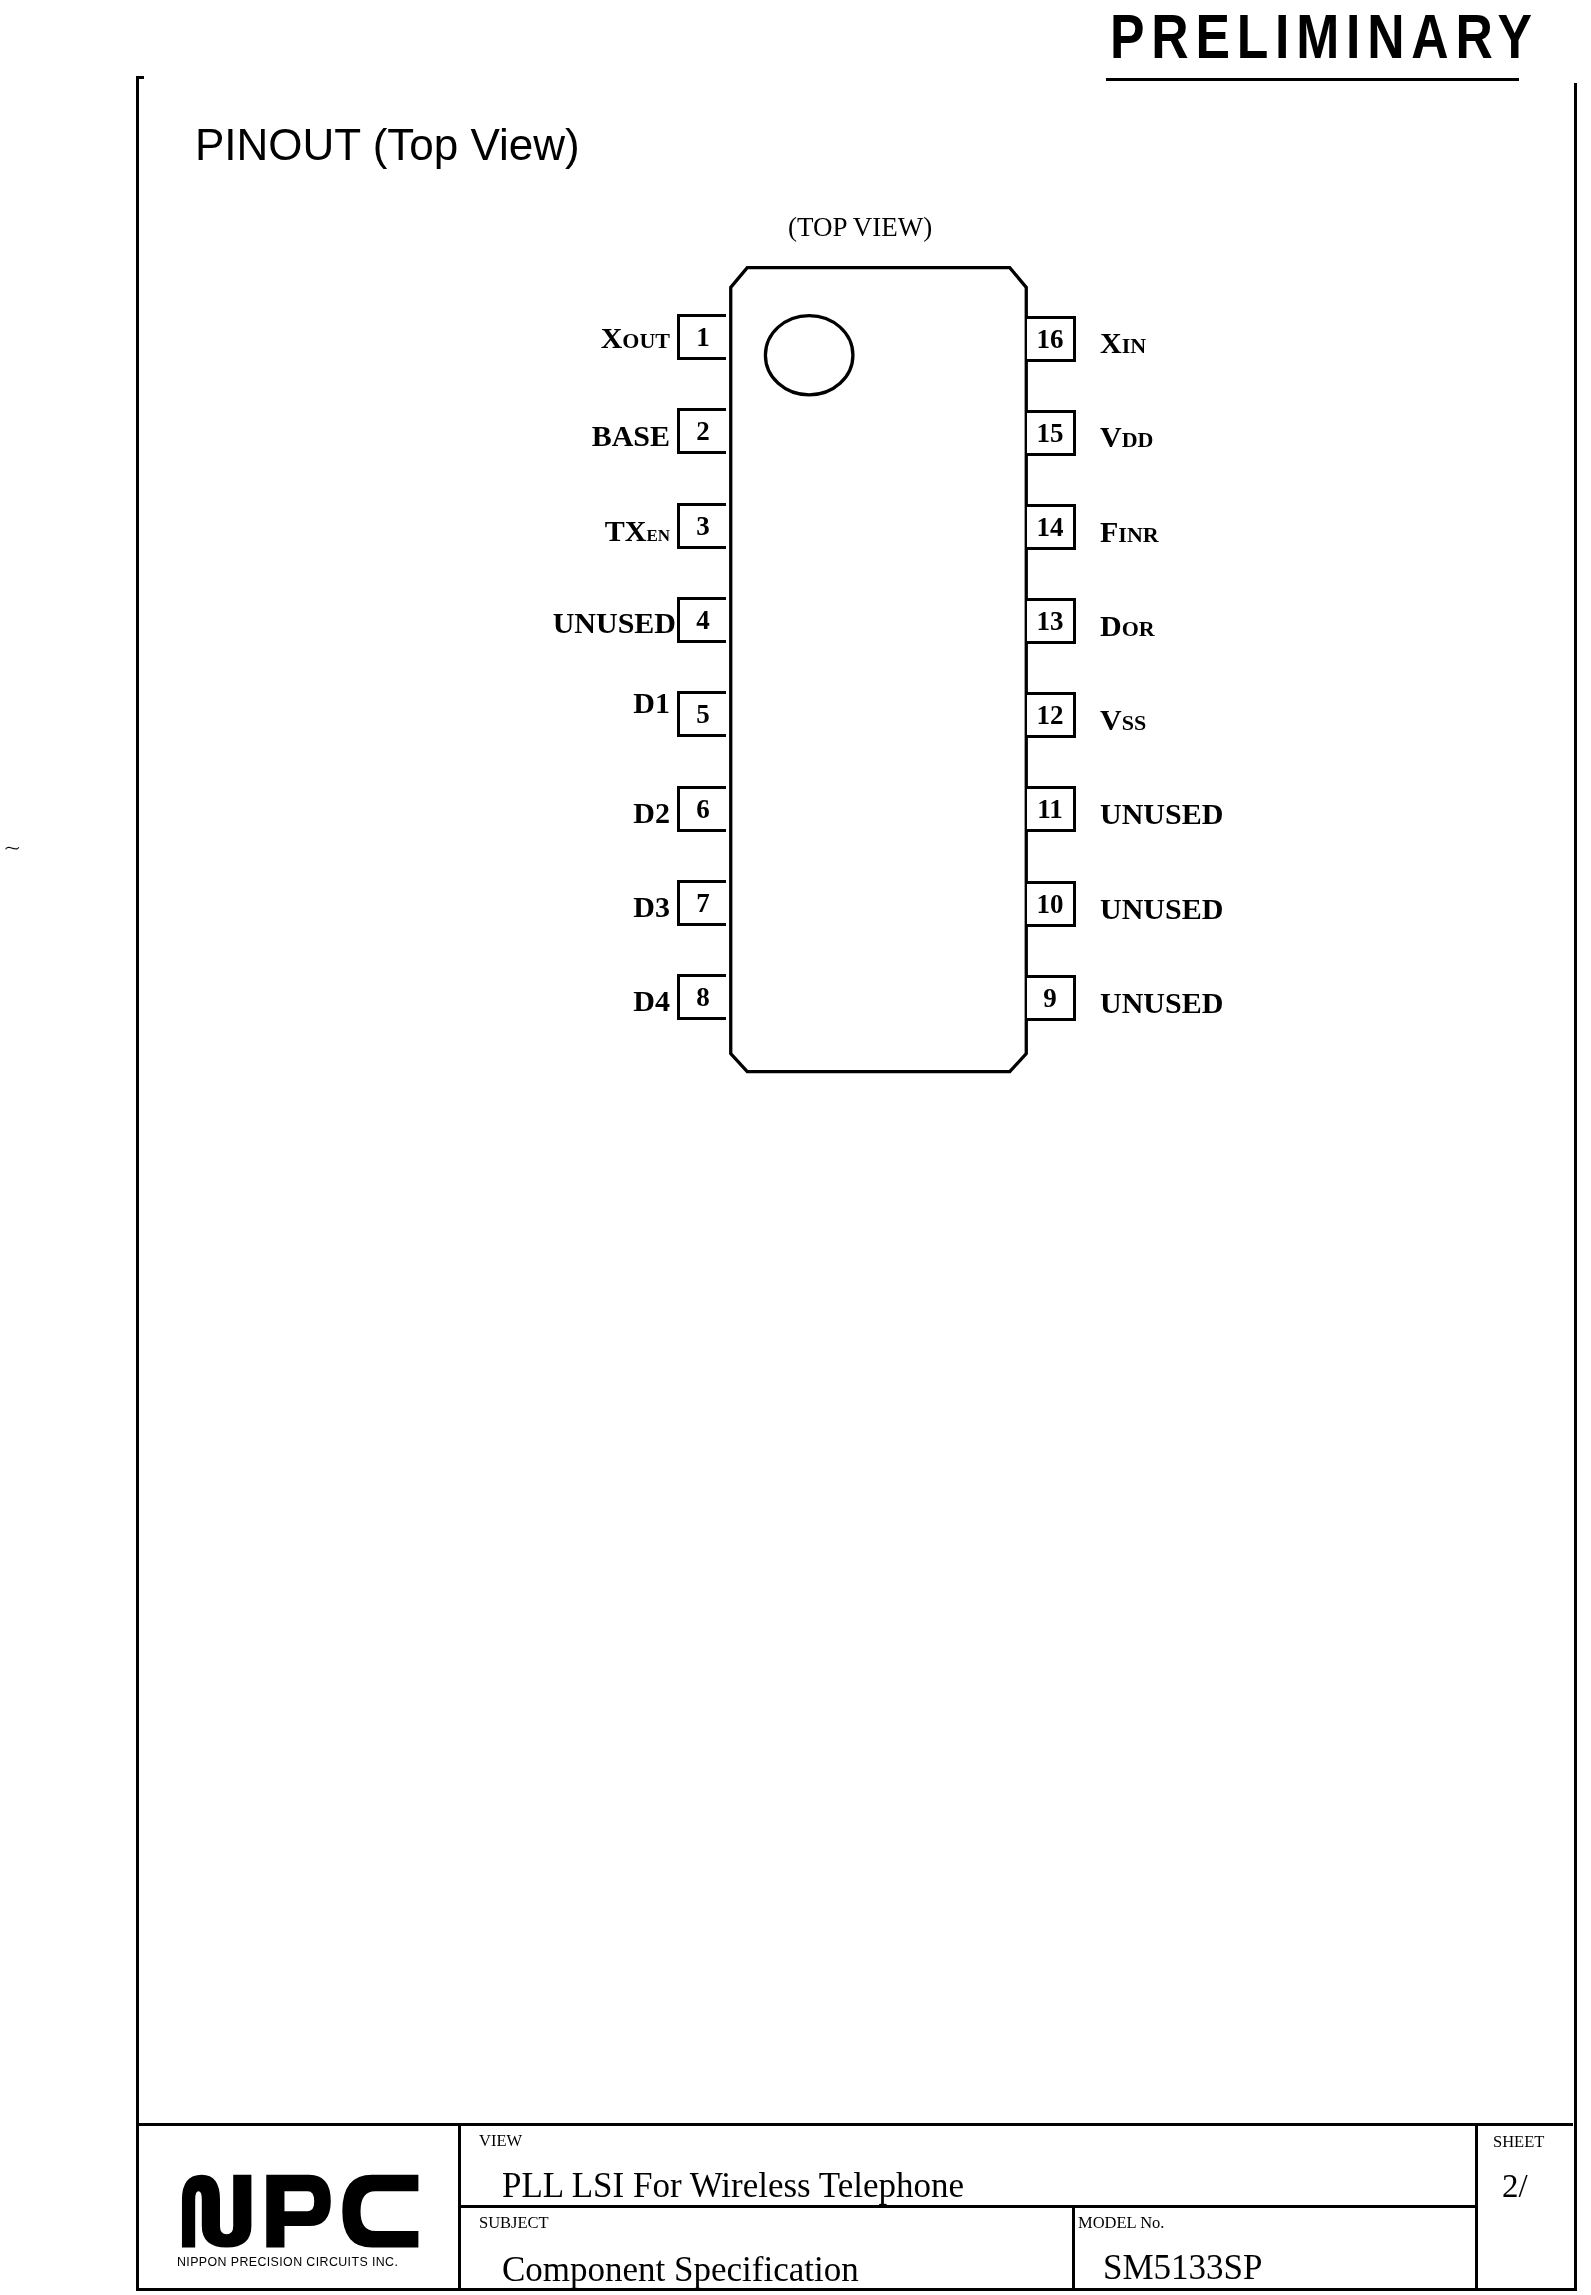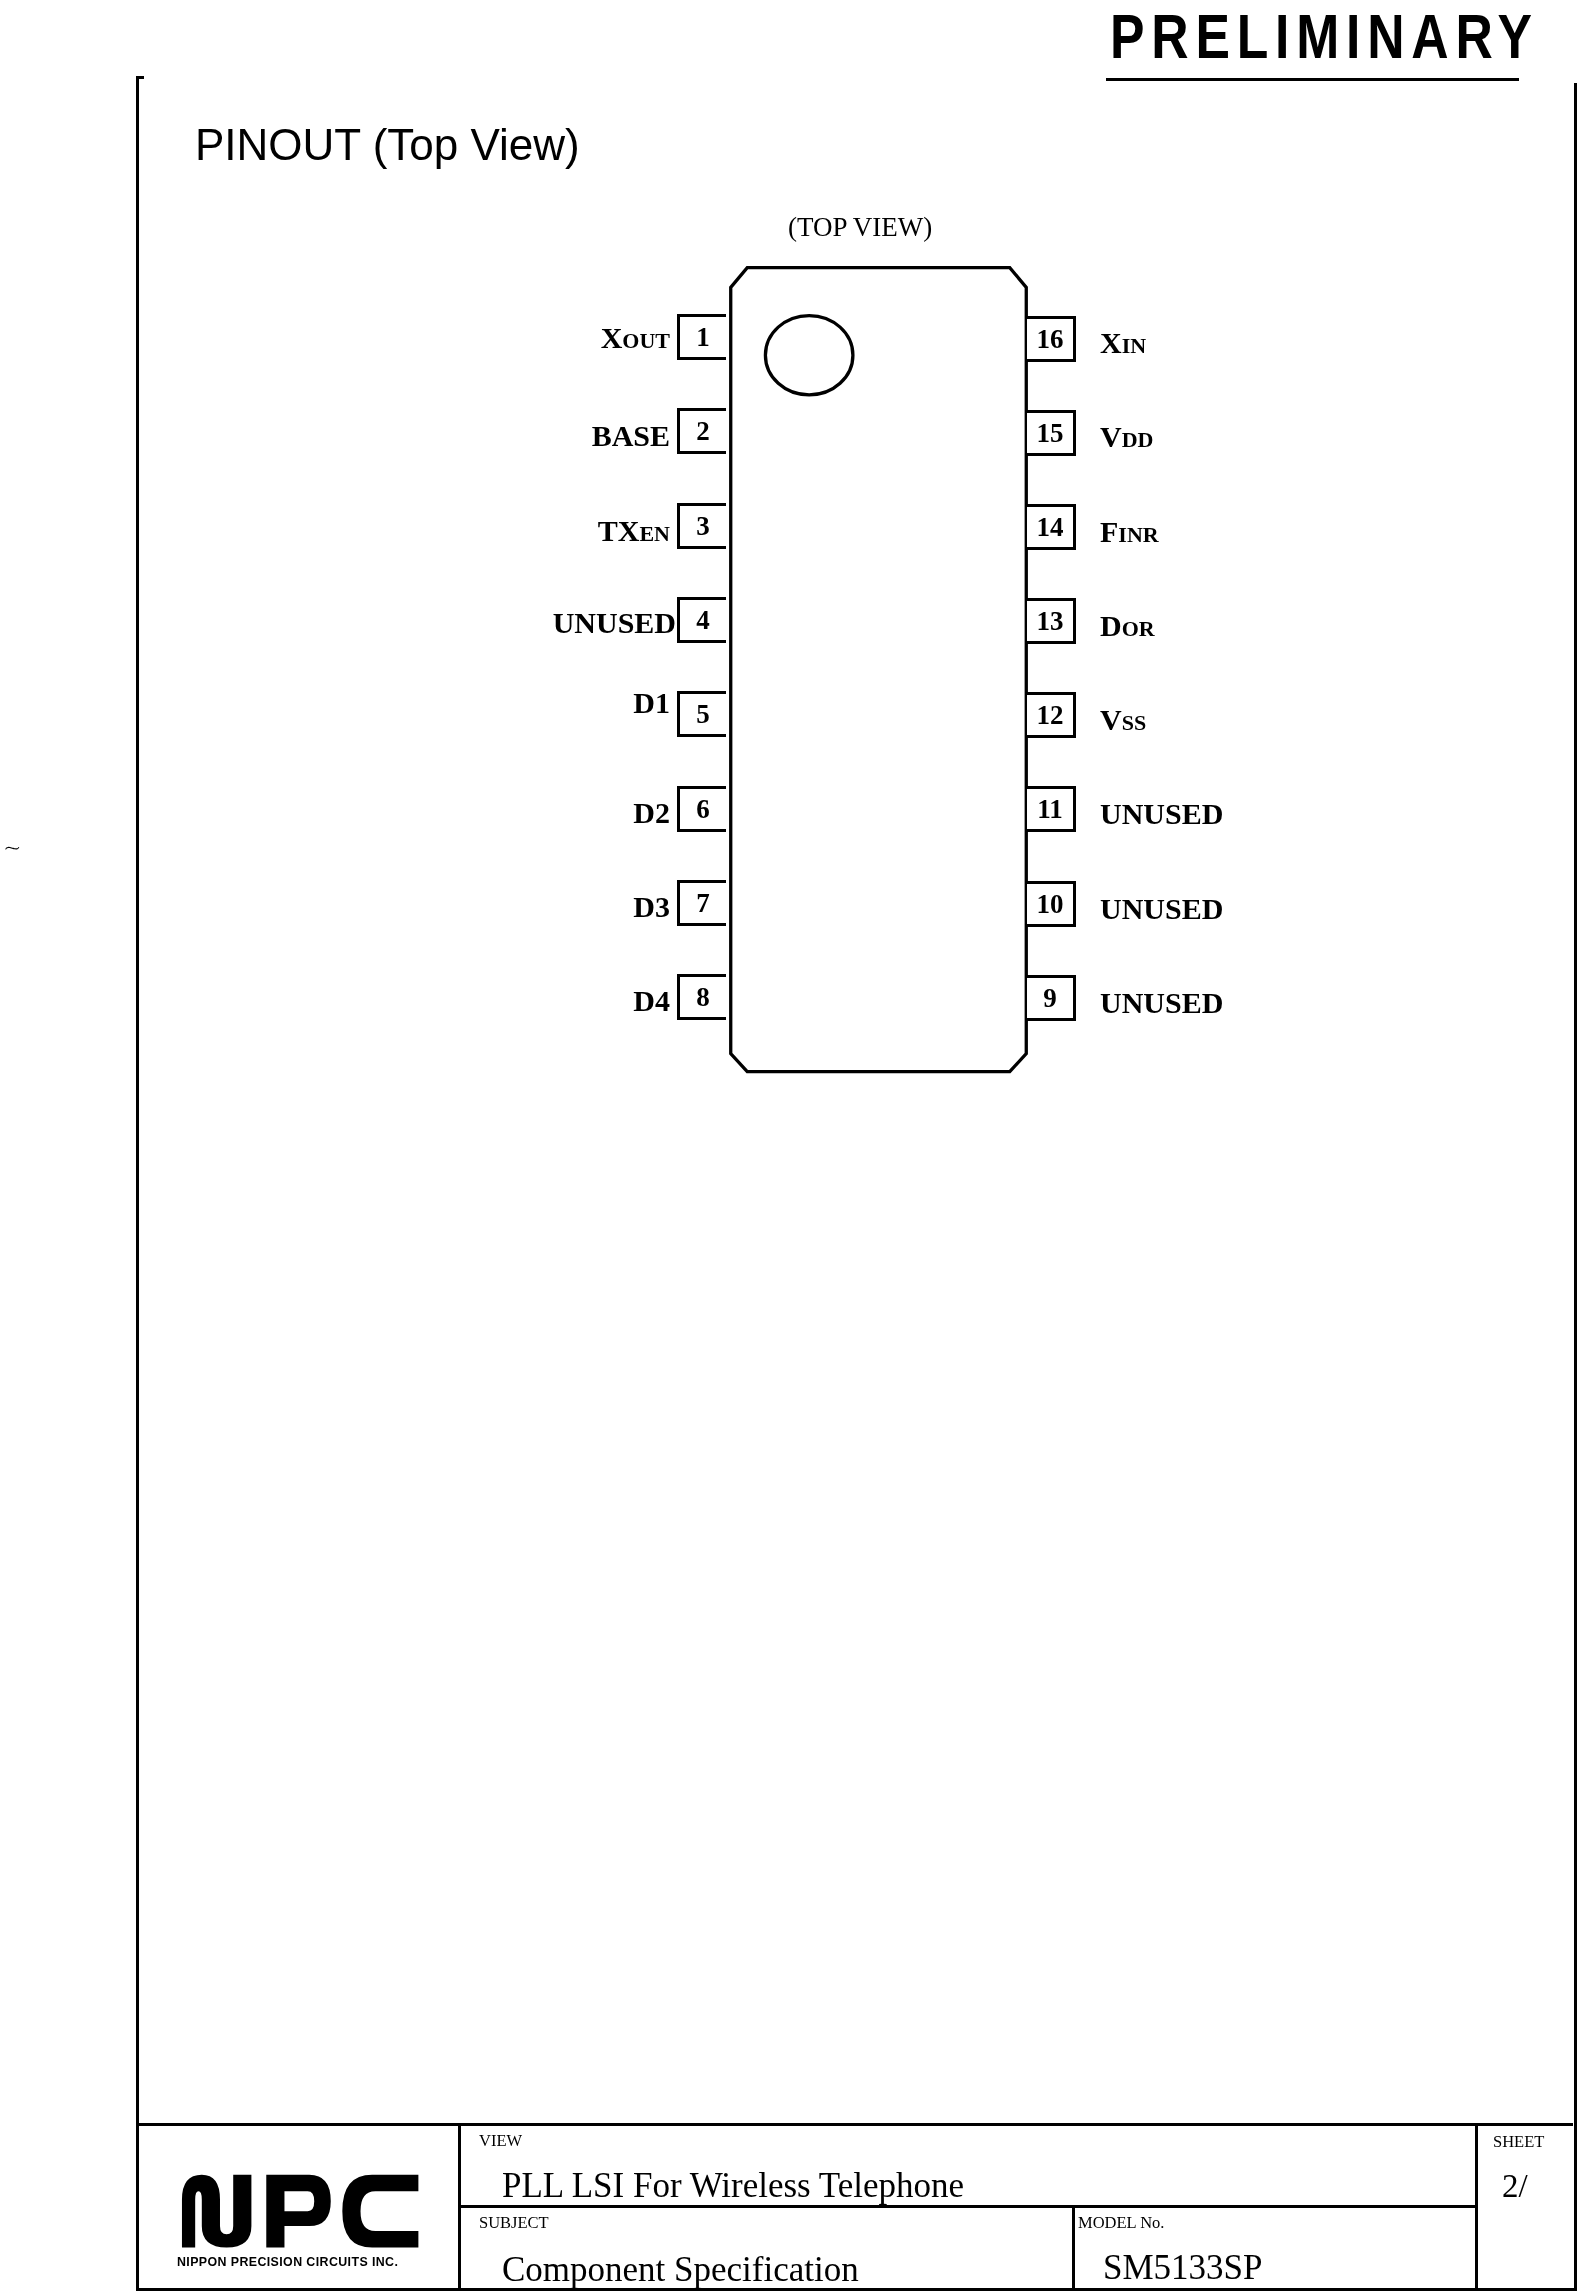--- a/index.html
+++ b/index.html
@@ -18,21 +18,21 @@
   .pin-box.right { left:1027px; border-left:none; }
   .pin-label { position:absolute; font-size:30px; font-weight:bold; line-height:1; white-space:nowrap; }
   .pin-label.left { right:922px; text-align:left; }
   .pin-label.right { left:1100px; }
   .tb { left:139px; top:2123px; width:1434px; height:168px; border-top:3.3px solid #000; box-sizing:border-box; }
   .vline { position:absolute; width:3.3px; background:#000; }
   .hline { position:absolute; height:3.3px; background:#000; }
   .tb-cap { position:absolute; font-size:16.5px; }
   .tb-val { position:absolute; font-size:35px; }
   .logo { left:177px; top:2168px; }
-  .logo-text { left:177px; top:2255px; font-family:"Liberation Sans", sans-serif; font-weight:bold; font-size:12.4px; letter-spacing:0.4px; }
+  .logo-text { left:177px; top:2255px; font-family:"Liberation Sans", sans-serif; font-weight:normal; font-size:12.4px; letter-spacing:0.4px; }
   .speck { left:4.1px; top:835px; font-size:16.5px; }
 </style>
 </head>
 <body>
 
 <div class="abs prelim">PRELIMINARY</div>
 <div class="abs prelim-line"></div>
 
 <div class="abs frame"></div>
 <div class="abs frame-top"></div>
@@ -55,21 +55,21 @@
   <div class="pin-label left" style="top:323px"><span style="font-size:30px">X</span><span style="font-size:22px">OUT</span></div>
 
   <div class="pin-box left" style="top:408px">
       <span>2</span>
     </div>
   <div class="pin-label left" style="top:421px">BASE</div>
 
   <div class="pin-box left" style="top:503px">
       <span>3</span>
     </div>
-  <div class="pin-label left" style="top:516px"><span>TX</span><span style="font-size:22px">EN</span></div>
+  <div class="pin-label left" style="top:516px"><span>TX</span><span style="font-size:17px">EN</span></div>
 
   <div class="pin-box left" style="top:597px">
       <span>4</span>
     </div>
   <div class="pin-label left" style="top:608px;right:916px">UNUSED</div>
 
   <div class="pin-box left" style="top:691px">
       <span>5</span>
     </div>
   <div class="pin-label left" style="top:688px">D1</div>

